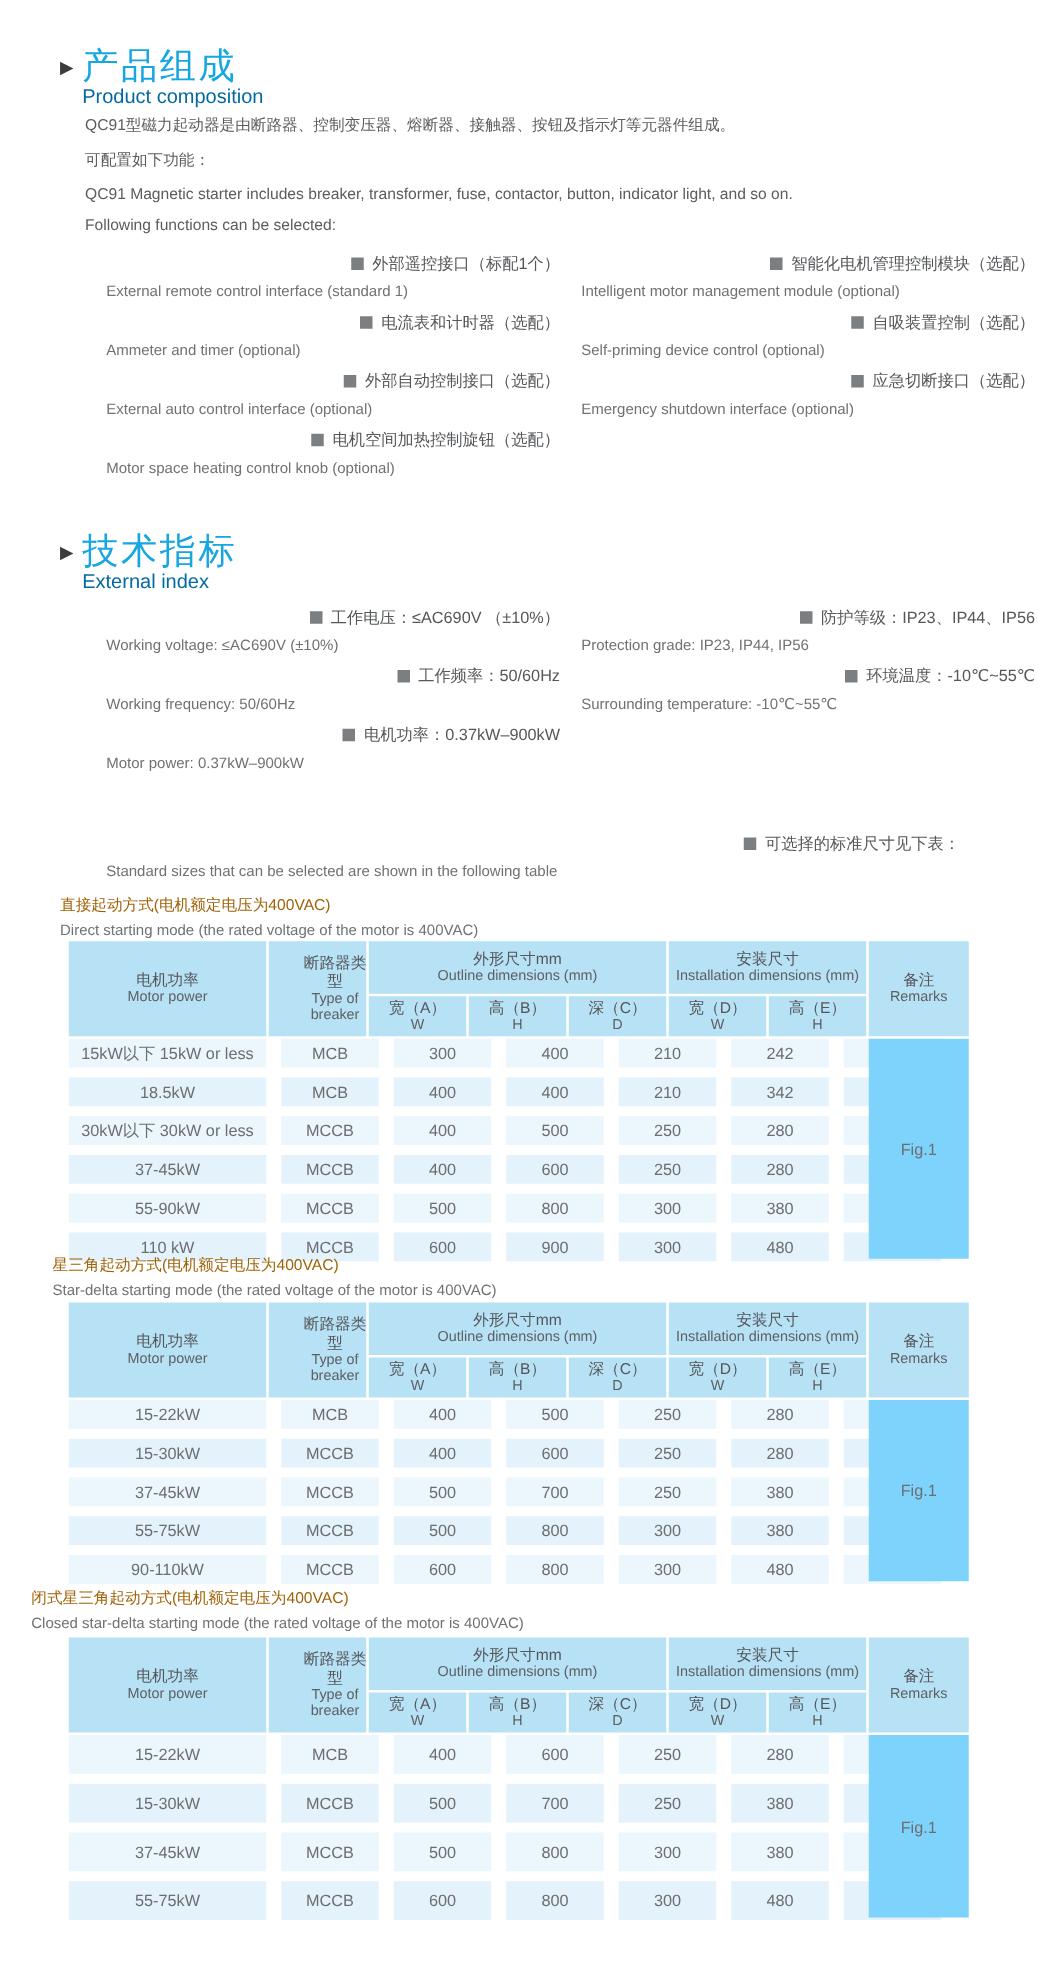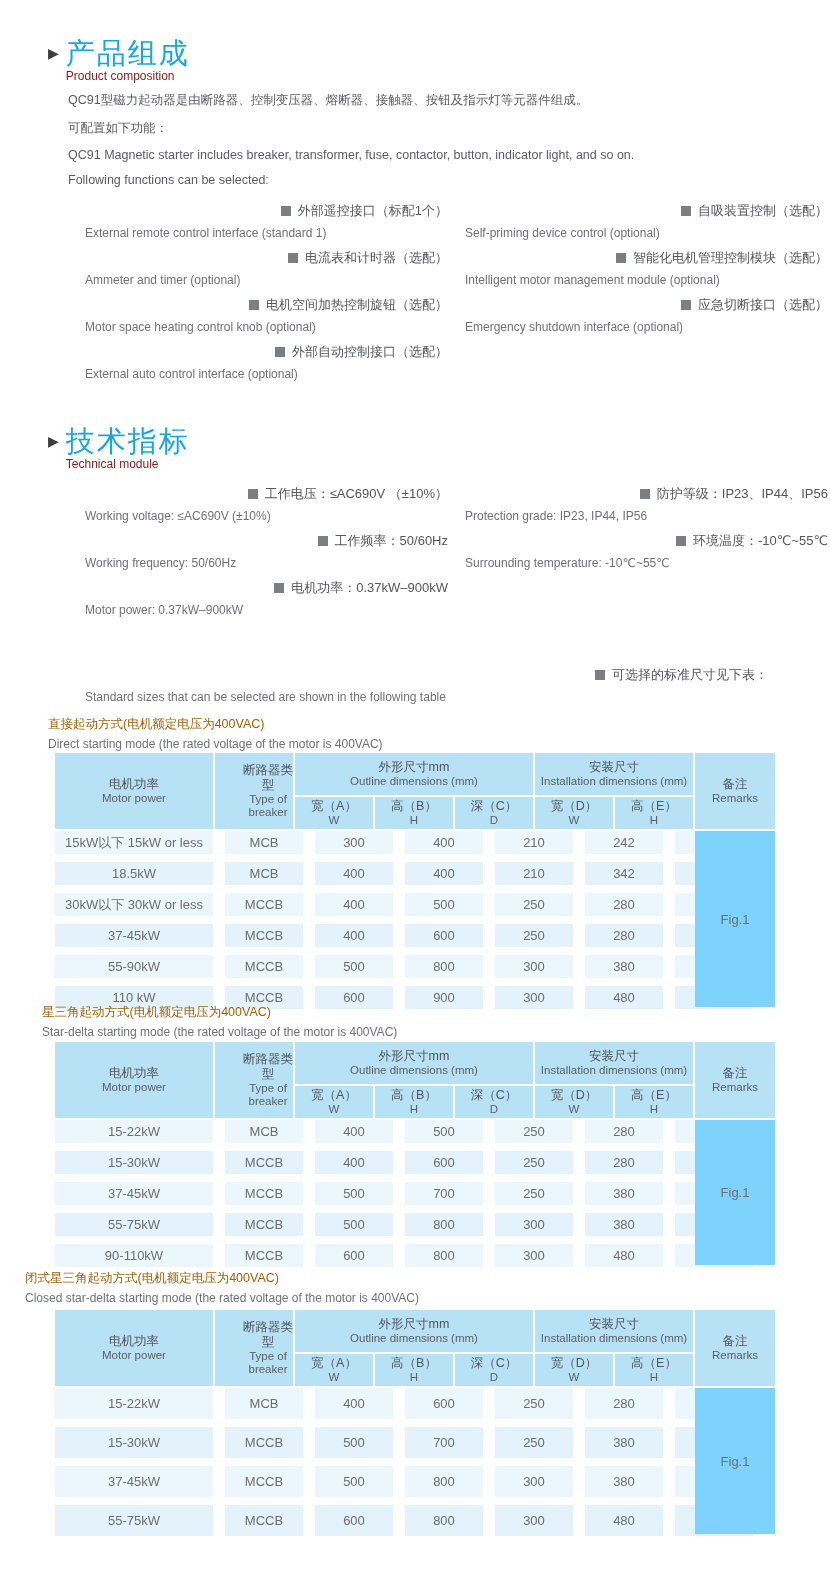--- a/index.html
+++ b/index.html
@@ -5,21 +5,21 @@
   html,body{margin:0;padding:0;}
   body{
     width:830px;height:1576px;position:relative;background:#ffffff;
     font-family:"Liberation Sans","DejaVu Sans",sans-serif;
     color:#58595b;overflow:hidden;
   }
   
   .sec-head{position:absolute;display:flex;align-items:flex-start;}
   .arrow{color:#3b3d3f;font-size:14px;line-height:26px;margin-right:7px;}
   .sec-title{color:#17a7e0;font-size:29px;line-height:26px;letter-spacing:2px;}
-  .sec-sub{color:#7f1d1d;font-size:12px;margin-top:3px;}
+  .sec-sub{color:#0369a1;font-size:16px;margin-top:3px;}
   
   .intro{position:absolute;left:68px;top:92px;width:710px;}
   .intro p{margin:0 0 11px 0;font-size:12.5px;color:#5a5c5e;}
   
   .flist{position:absolute;width:380px;}
   .fitem{margin-bottom:9px;}
   .fitem .zh{display:flex;align-items:center;font-size:13px;color:#55575a;justify-content:flex-end;}
   .sq{width:10px;height:10px;background:#7c7f82;margin-right:7px;flex:none;}
   .fitem .en{font-size:12px;color:#6f7174;margin:6px 0 0 17px;}
   
@@ -95,66 +95,66 @@
       <div class="zh">
         <span class="sq"></span>
         <span>电流表和计时器（选配）</span>
       </div>
       <div class="en">Ammeter and timer (optional)</div>
     </div>
 
     <div class="fitem">
       <div class="zh">
         <span class="sq"></span>
+        <span>外部自动控制接口（选配）</span>
+      </div>
+      <div class="en">External auto control interface (optional)</div>
+    </div>
+
+    <div class="fitem">
+      <div class="zh">
+        <span class="sq"></span>
         <span>电机空间加热控制旋钮（选配）</span>
       </div>
       <div class="en">Motor space heating control knob (optional)</div>
     </div>
-
-    <div class="fitem">
-      <div class="zh">
-        <span class="sq"></span>
-        <span>外部自动控制接口（选配）</span>
-      </div>
-      <div class="en">External auto control interface (optional)</div>
-    </div>
   </div>
 
 <div class="flist" style="left:448px;top:202px;">
 
     <div class="fitem">
       <div class="zh">
         <span class="sq"></span>
+        <span>智能化电机管理控制模块（选配）</span>
+      </div>
+      <div class="en">Intelligent motor management module (optional)</div>
+    </div>
+
+    <div class="fitem">
+      <div class="zh">
+        <span class="sq"></span>
         <span>自吸装置控制（选配）</span>
       </div>
       <div class="en">Self-priming device control (optional)</div>
-    </div>
-
-    <div class="fitem">
-      <div class="zh">
-        <span class="sq"></span>
-        <span>智能化电机管理控制模块（选配）</span>
-      </div>
-      <div class="en">Intelligent motor management module (optional)</div>
     </div>
 
     <div class="fitem">
       <div class="zh">
         <span class="sq"></span>
         <span>应急切断接口（选配）</span>
       </div>
       <div class="en">Emergency shutdown interface (optional)</div>
     </div>
   </div>
 
 <div class="sec-head" style="left:48px;top:428px;">
   <span class="arrow">▶</span>
   <div>
     <div class="sec-title">技术指标</div>
-    <div class="sec-sub">Technical module</div>
+    <div class="sec-sub">External index</div>
   </div>
 </div>
 
 <div class="flist" style="left:68px;top:485px;">
 
     <div class="fitem">
       <div class="zh">
         <span class="sq"></span>
         <span>工作电压：≤AC690V （±10%）</span>
       </div>

